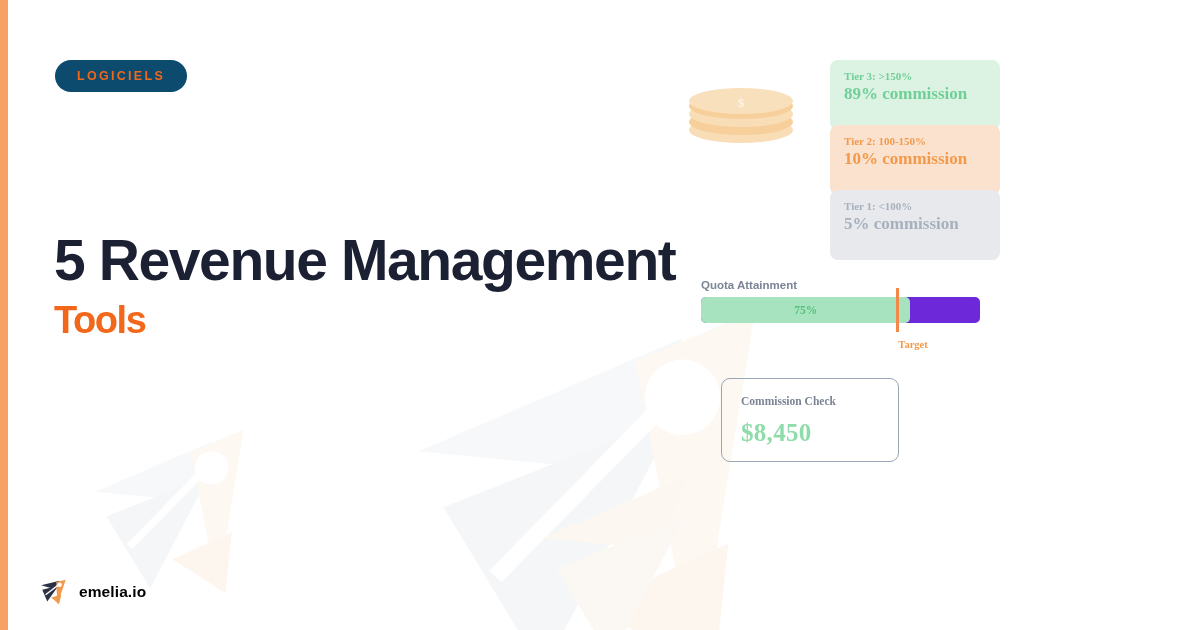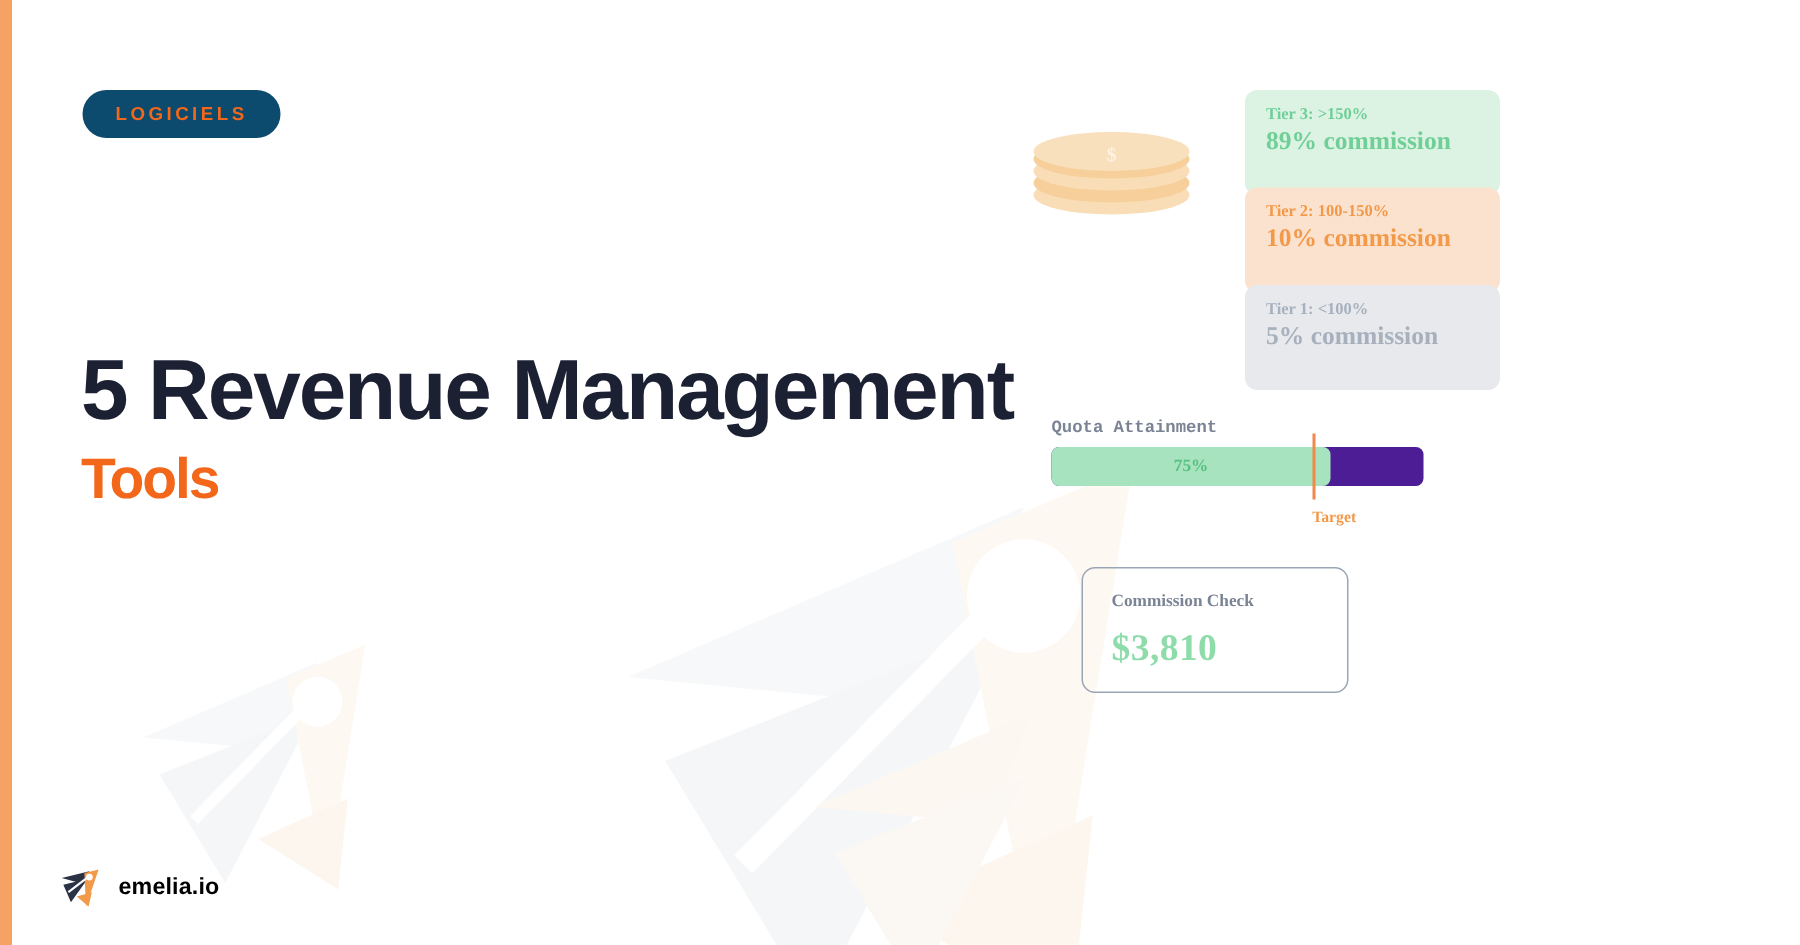--- a/index.html
+++ b/index.html
@@ -94,29 +94,29 @@
   .tier.t3 { top:60px;  background:#dcf3e3; }
   .tier.t3 .t-label,.tier.t3 .t-value { color:#6fcf97; }
   .tier.t2 { top:125px; background:#fbe2cf; }
   .tier.t2 .t-label,.tier.t2 .t-value { color:#f2994a; }
   .tier.t1 { top:190px; background:#e7e9ed; }
   .tier.t1 .t-label,.tier.t1 .t-value { color:#a7b0bd; }
 
   
   .quota { position:absolute; left:701px; top:279px; width:279px; }
   .quota .q-title {
-    font-family:Liberation Mono, monospace;
+    font-family:Liberation Sans, sans-serif;
     font-size:11.5px; font-weight:bold;
     color:#7b8494;
     margin-bottom:6px;
   }
   .q-track {
     position:relative;
-    width:248px; height:26px;
-    background:#4c1d95;
+    width:279px; height:26px;
+    background:#6d28d9;
     border-radius:5px;
   }
   .q-fill {
     position:absolute; left:0; top:0;
     height:26px;
     background:#a8e3bf;
     border-radius:5px;
     display:flex; align-items:center; justify-content:center;
   }
   .q-fill .q-pct {
@@ -232,21 +232,21 @@
       <div class="q-marker" id="q-marker" style="left: 70%;"></div>
       <div class="q-target-label" id="q-target-label" style="left: 76%;">Target</div>
     </div>
   </div>
 
   <div class="check-card">
     <div class="check-head">
       <span class="c-title">Commission Check</span>
       <span class="c-date">March 2025</span>
     </div>
-    <div class="check-amount">$3,810</div>
+    <div class="check-amount">$8,450</div>
   </div>
 </div>
 
 <div class="footer-logo">
   <svg class="mark" viewBox="0 0 100 100">
     <path d="M4 26 L70 10 L54 40 Z" fill="#2b3245"></path>
     <path d="M8 42 L66 28 L26 84 Z" fill="#2b3245"></path>
     <path d="M58 14 L92 6 L62 94 Z" fill="#f2994a"></path>
     <path d="M40 70 L76 60 L68 94 Z" fill="#f2994a"></path>
     <circle cx="70" cy="24" r="8" fill="#ffffff"></circle>

